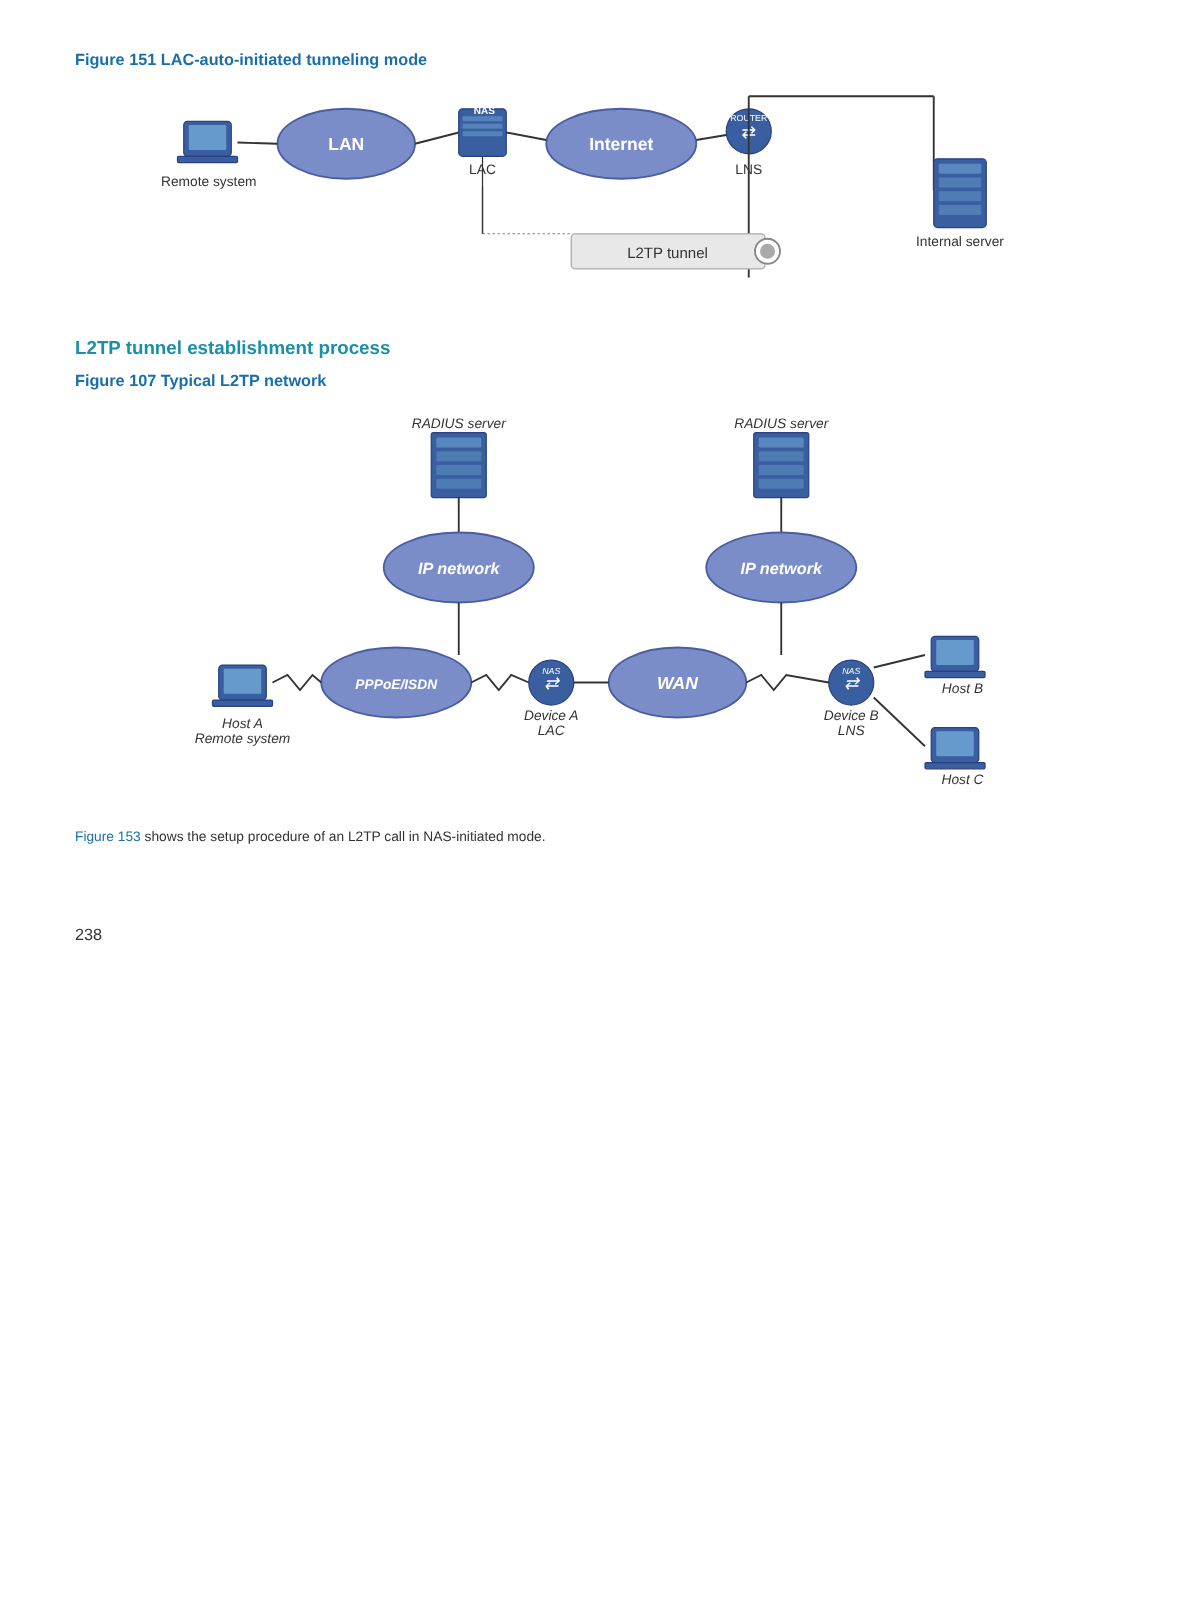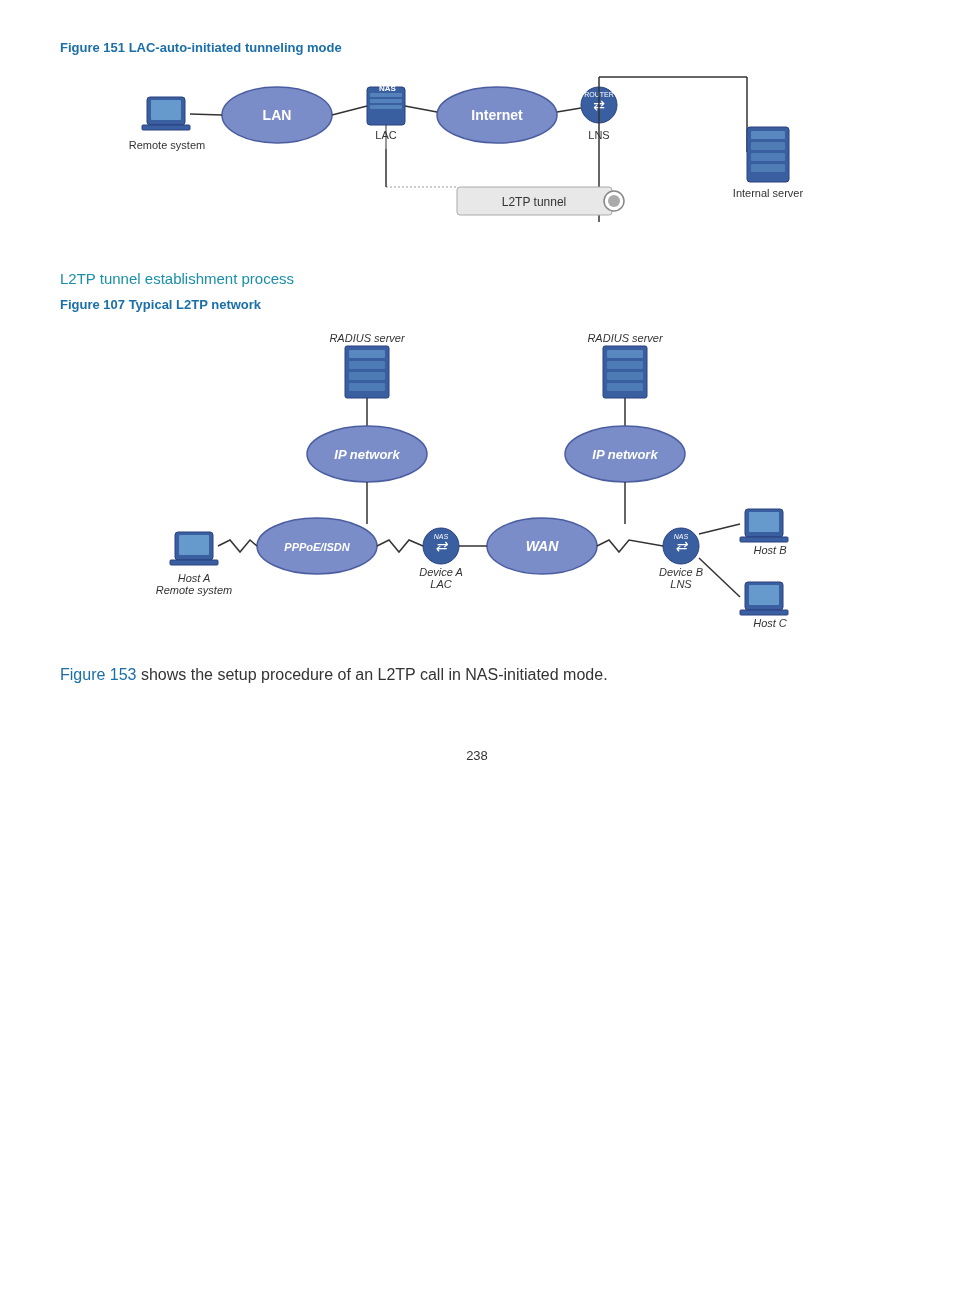--- a/index.html
+++ b/index.html
@@ -17,21 +17,21 @@
       text-align: left;
       color: #1a6fa8;
       font-size: 13px;
       font-weight: bold;
       margin-bottom: 12px;
     }
 
     .section-heading {
       color: #1a8fa8;
       font-size: 15px;
-      font-weight: normal;
+      font-weight: bold;
       margin: 28px 0 10px 0;
     }
 
     .diagram-container {
       position: relative;
       margin: 0 auto;
     }
 
     
     .fig151 {
@@ -47,32 +47,31 @@
       margin: 0 auto 18px auto;
       font-style: italic;
     }
 
     
     svg text {
       font-family: Arial, sans-serif;
     }
 
     .body-text {
-      font-size: 16px;
+      font-size: 11px;
       color: #333;
       margin-top: 18px;
       line-height: 1.6;
     }
 
     .body-text a, .body-text .fig-ref {
       color: #1a6fa8;
     }
 
     .page-number {
-      text-align: center;
       margin-top: 60px;
       font-size: 13px;
       color: #333;
     }
   </style>
 </head>
 <body>
 
 <div class="figure-caption">Figure 151 LAC-auto-initiated tunneling mode</div>
 

